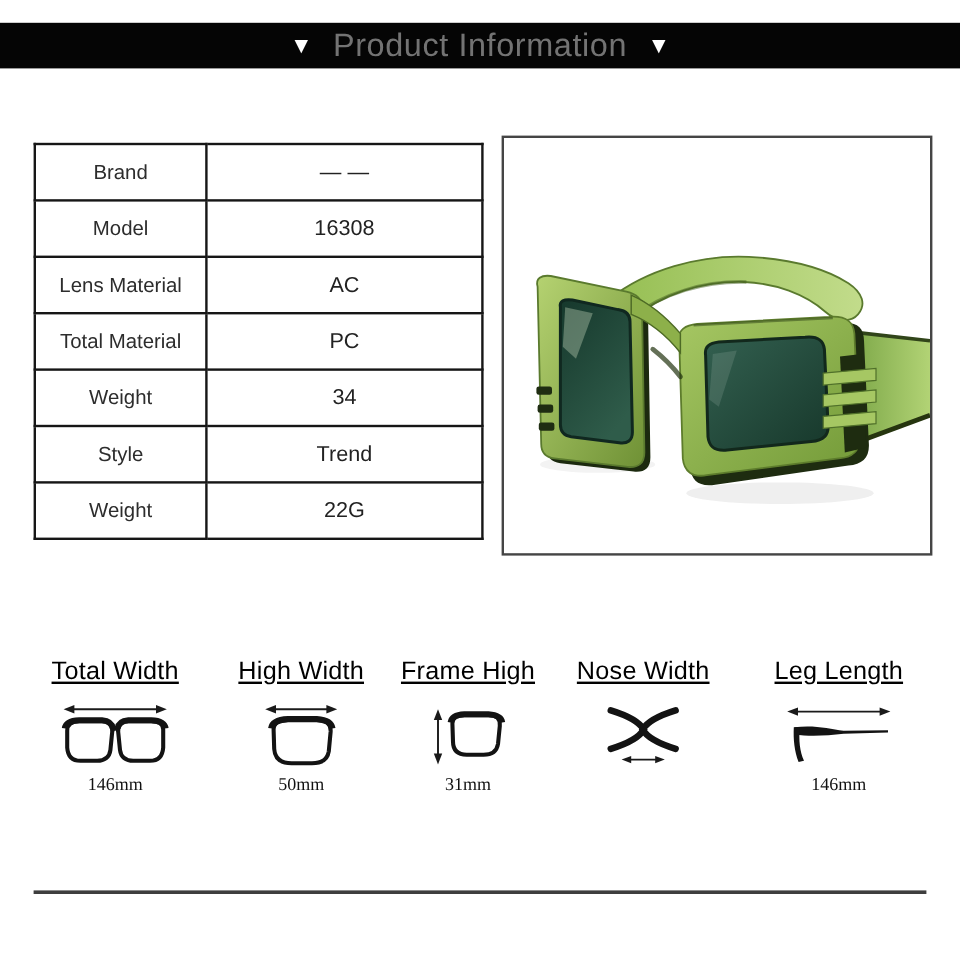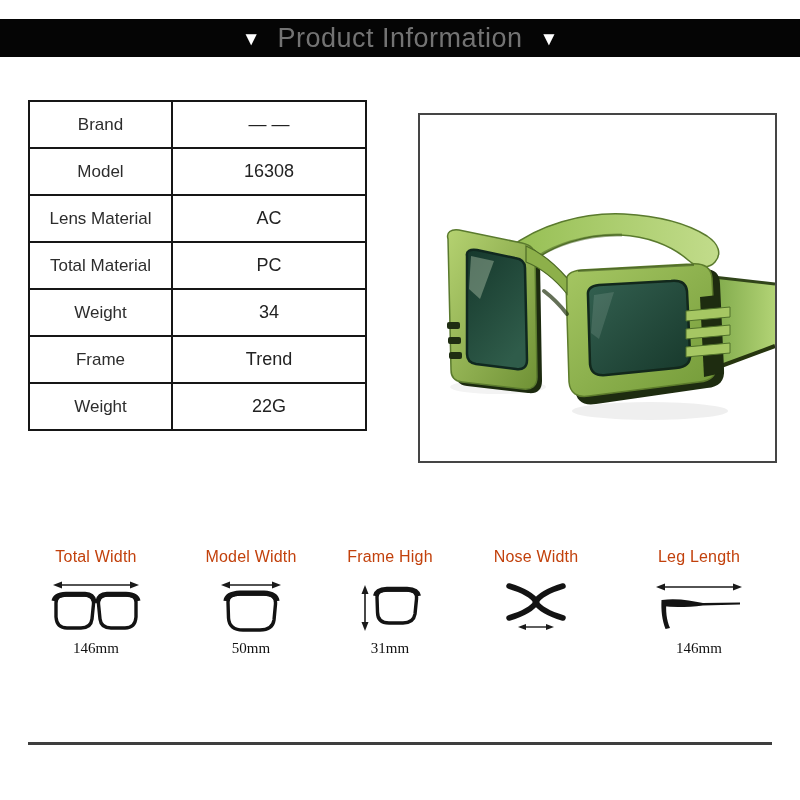--- a/index.html
+++ b/index.html
@@ -10,37 +10,37 @@
   
   .header-bar{
     position:absolute;left:0;top:19px;width:800px;height:38px;background:#050505;
     display:flex;align-items:center;justify-content:center;gap:17px;
   }
   .header-bar .title{
     color:#737373;font-size:27px;letter-spacing:.5px;line-height:38px;font-weight:400;
   }
   .header-bar .tri{color:#ffffff;font-size:19px;line-height:38px;transform:translateY(1px);}
   
-  .spec-wrap{position:absolute;left:28px;top:100px;width:339px;}
+  .spec-wrap{position:absolute;left:28px;top:119px;width:375px;}
   table.spec{width:100%;border-collapse:collapse;table-layout:fixed;}
   table.spec td{
     border:2px solid #161616;height:45px;text-align:center;vertical-align:middle;
     font-size:17px;color:#2d2d2d;background:#ffffff;padding:0 4px;
   }
   table.spec td.k{width:133px;}
   table.spec td.v{font-size:18px;color:#222;}
   
   .photo-box{
     position:absolute;left:418px;top:113px;width:355px;height:346px;
     border:2px solid #454545;background:#ffffff;
   }
   .photo-box svg{display:block;}
   
   .m-col{position:absolute;top:548px;width:130px;text-align:center;}
-  .m-label{font-size:16px;color:#c2410c;letter-spacing:.2px;}
+  .m-label{font-size:21px;color:#000000;letter-spacing:.2px;text-decoration:underline;}
   .m-icon{margin-top:12px;height:58px;display:flex;align-items:flex-start;justify-content:center;}
   .m-value{
     margin-top:4px;font-family:"Liberation Serif",serif;font-size:15px;color:#111;
   }
   
   .bottom-divider{position:absolute;left:28px;top:742px;width:744px;height:3px;background:#3e3e3e;}
 </style>
 </head>
 <body>
 
@@ -69,21 +69,21 @@
         </tr>
         <tr>
           <td class="k">Total Material</td>
           <td class="v">PC</td>
         </tr>
         <tr>
           <td class="k">Weight</td>
           <td class="v">34</td>
         </tr>
         <tr>
-          <td class="k">Frame</td>
+          <td class="k">Style</td>
           <td class="v">Trend</td>
         </tr>
         <tr>
           <td class="k">Weight</td>
           <td class="v">22G</td>
         </tr>
       </tbody>
     </table>
   </div>
 
@@ -177,21 +177,21 @@
           <path d="M43.5 25 Q46 21 48.5 25"></path>
         </g>
         <path d="M4 23 Q5 16.5 16 16.2 L35 16.2 Q43 16.8 44 23" fill="none" stroke="#131313" stroke-width="5"></path>
         <path d="M48 23 Q49 16.8 57 16.2 L76 16.2 Q87 16.5 88 23" fill="none" stroke="#131313" stroke-width="5"></path>
       </svg>
     </div>
     <div class="m-value"><span>146</span><span>mm</span></div>
   </div>
 
   <div class="m-col" style="left:186px">
-    <div class="m-label">Model Width</div>
+    <div class="m-label">High Width</div>
     <div class="m-icon">
       <svg width="64" height="56" viewBox="0 0 64 56">
         <line x1="9" y1="7" x2="55" y2="7" stroke="#1a1a1a" stroke-width="1.6"></line>
         <path d="M2 7 L11 3.5 L11 10.5 Z" fill="#1a1a1a"></path>
         <path d="M62 7 L53 3.5 L53 10.5 Z" fill="#1a1a1a"></path>
         <path d="M9 24 C9 18 14 16 21 16 L45 16 C53 16 57 19 56.5 26 L55 42 C54 49 49 52 41 52 L24 52 C15 52 10 48 9.5 40 Z" fill="none" stroke="#131313" stroke-width="3.4" stroke-linejoin="round"></path>
         <path d="M7 23 Q8 15.8 21 15.2 L45 15.2 Q57 16 58 23" fill="none" stroke="#131313" stroke-width="5.2"></path>
       </svg>
     </div>
     <div class="m-value"><span>50</span><span>mm</span></div>

